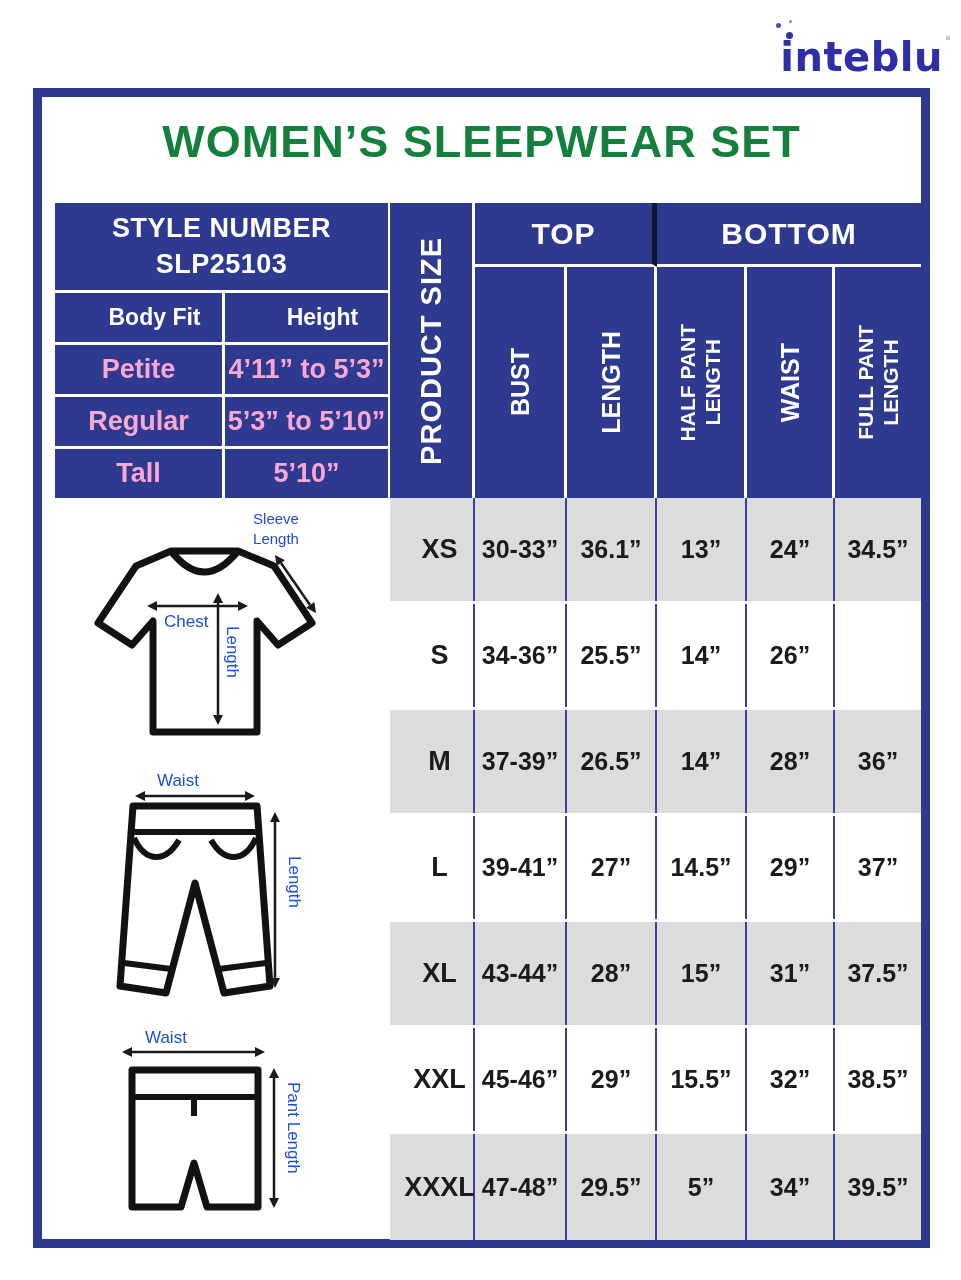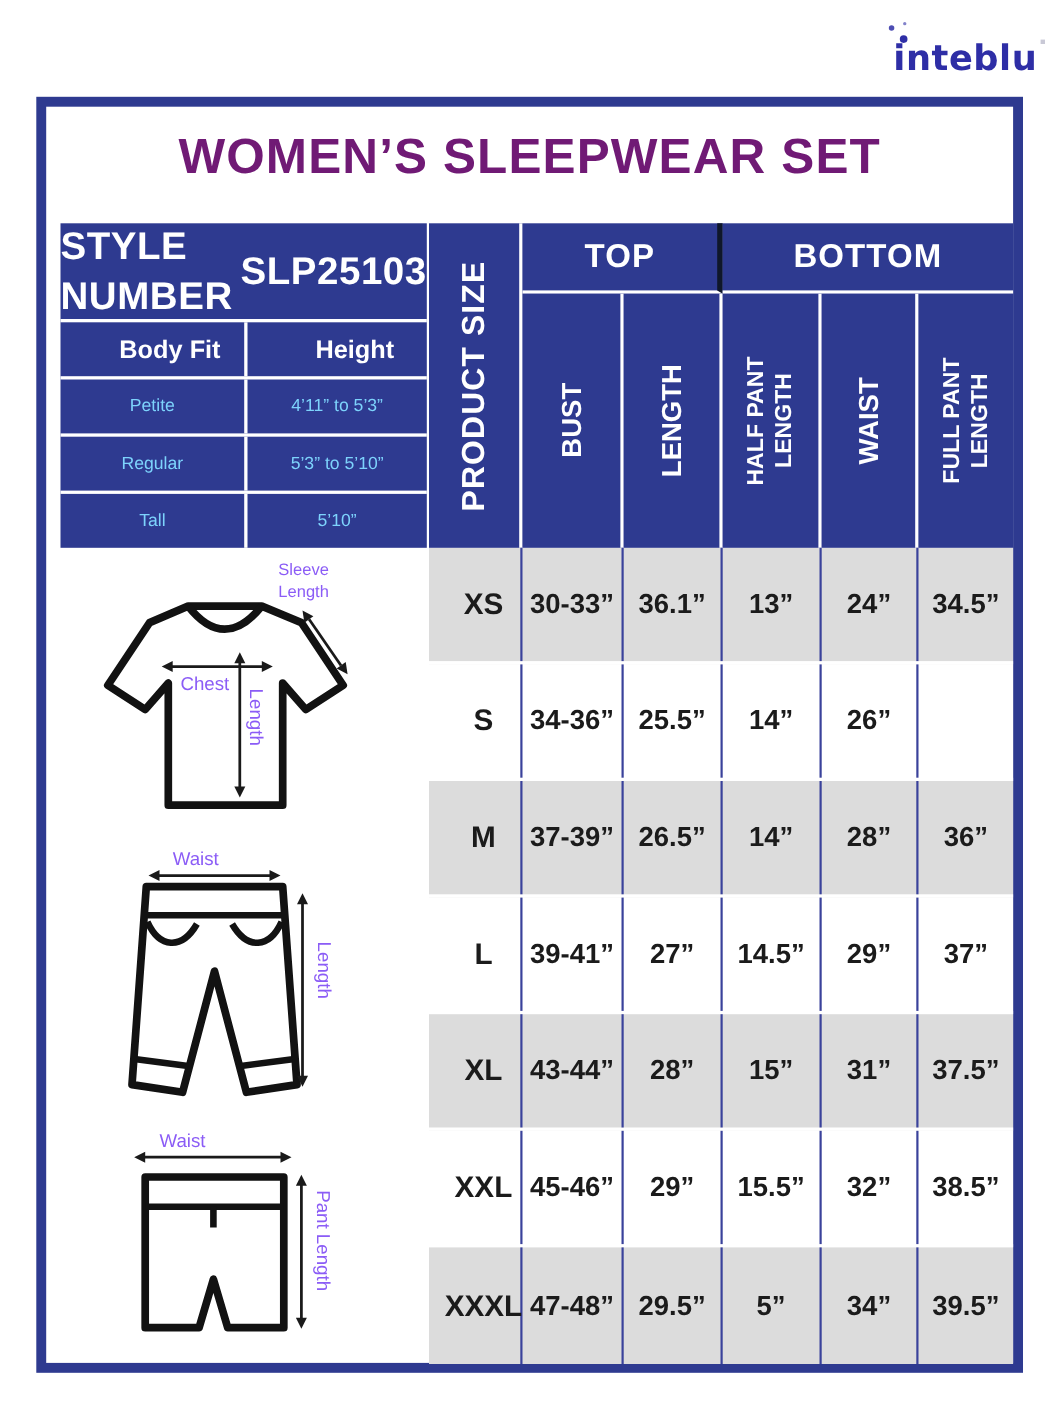--- a/index.html
+++ b/index.html
@@ -4,56 +4,56 @@
 <style>
   html,body { margin:0; padding:0; background:#ffffff; }
   .page {
     position:relative; width:961px; height:1280px; background:#ffffff;
     font-family:"Liberation Sans", sans-serif; overflow:hidden;
   }
 
   
   .logo { position:absolute; top:34px; right:18px; }
   .logo-text {
-    font-family:"DejaVu Sans", sans-serif; font-weight:bold; font-size:32px;
+    font-family:"DejaVu Sans", sans-serif; font-weight:bold; font-size:40px;
     color:#2e2ea6; letter-spacing:0.5px;
   }
   .logo-dot { position:absolute; border-radius:50%; background:#2e2ea6; }
   .logo-d1 { width:7px; height:7px; left:6px; top:-2px; }
   .logo-d2 { width:5px; height:5px; left:-4px; top:-11px; opacity:.85; }
   .logo-d3 { width:3px; height:3px; left:9px; top:-14px; opacity:.6; }
   .logo-tm { position:absolute; right:-7px; top:2px; width:4px; height:4px; background:#c9c9d6; }
 
   
   .frame {
     position:absolute; left:33px; top:88px; width:897px; height:1160px;
     border:9px solid #2e3a90; background:#ffffff; box-sizing:border-box;
   }
   .title {
     position:absolute; left:42px; top:116px; width:879px; text-align:center;
-    font-size:45px; font-weight:700; color:#701a75; letter-spacing:1px;
+    font-size:45px; font-weight:700; color:#15803d; letter-spacing:1px;
   }
 
   
   .style-panel {
     position:absolute; left:55px; top:203px; width:333px; height:295px;
     background:#2e3a90; color:#ffffff; display:flex; flex-direction:column;
     box-sizing:border-box;
   }
   .sp-header {
-    height:87px; display:flex; flex-direction:row; align-items:center;
-    justify-content:center; font-size:35px; font-weight:700; line-height:1.3;
+    height:87px; display:flex; flex-direction:column; align-items:center;
+    justify-content:center; font-size:27px; font-weight:700; line-height:1.3;
     letter-spacing:0.5px;
   }
   .sp-row { border-top:3px solid #ffffff; flex:1; display:flex; }
   .sp-cell { display:flex; align-items:center; justify-content:center; box-sizing:border-box; }
   .sp-c1 { width:170px; border-right:3px solid #ffffff; }
   .sp-c2 { flex:1; }
   .sp-sub .sp-cell { font-weight:700; font-size:23px;padding-left:32px; }
-  .sp-data .sp-cell { font-weight:400; font-size:16px; color:#7dd3fc; }
+  .sp-data .sp-cell { font-weight:700; font-size:27px; color:#f9a8d4; }
 
   
   .size-table { position:absolute; left:390px; top:203px; width:531px; }
   .st-header {
     height:295px; display:grid;
     grid-template-columns:85px 92px 90px 90px 88px 86px;
     grid-template-rows:64px auto;
   }
   .h-cell {
     background:#2e3a90; color:#ffffff; display:flex; align-items:center;
@@ -83,21 +83,21 @@
   .st-cell {
     display:flex; align-items:center; justify-content:center;
     border-right:2px solid #3a429b; box-sizing:border-box;
     font-size:25px; font-weight:700; color:#1b1b1b;
   }
   .st-cell.last { border-right:none; }
   .st-cell.size { font-size:27px;padding-left:16px; }
 
   
   .dsvg { position:absolute; }
-  .dlabel { position:absolute; color:#8b5cf6; font-size:17px; }
+  .dlabel { position:absolute; color:#1d4ed8; font-size:17px; }
   .dlabel.small { font-size:15px; line-height:1.3; text-align:center; }
   .dlabel.vert { writing-mode:vertical-rl; }
   .lbl-sleeve { left:237px; top:509px; width:78px; }
   .lbl-chest { left:164px; top:612px; }
   .lbl-tee-length { left:222px; top:626px; }
   .lbl-pants-waist { left:157px; top:771px; }
   .lbl-pants-length { left:284px; top:856px; }
   .lbl-shorts-waist { left:145px; top:1028px; }
   .lbl-shorts-length { left:283px; top:1082px; }
 </style>

